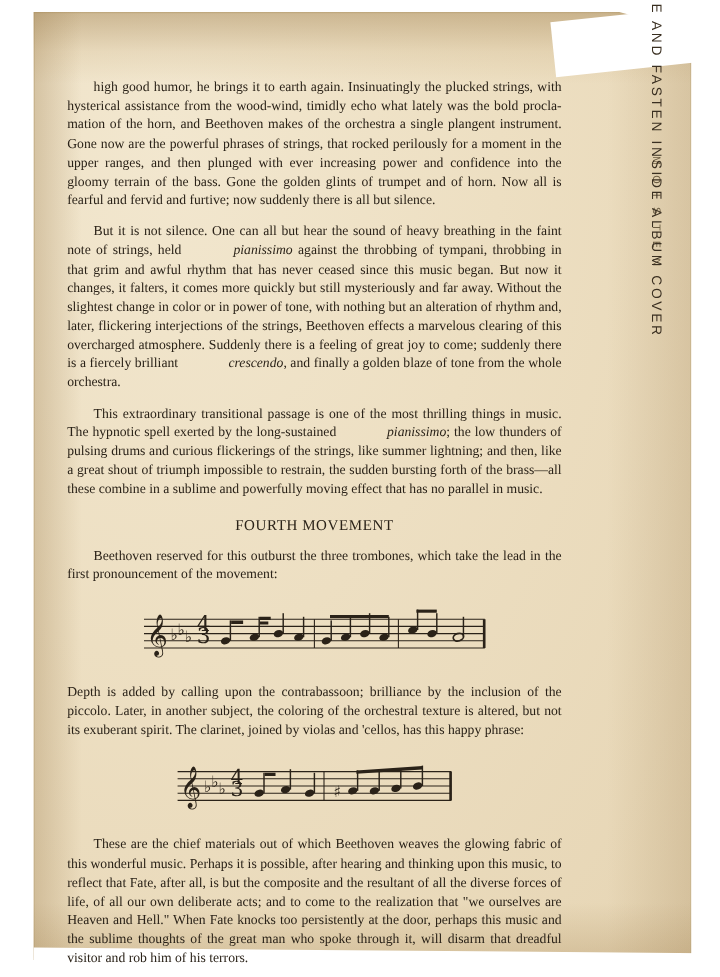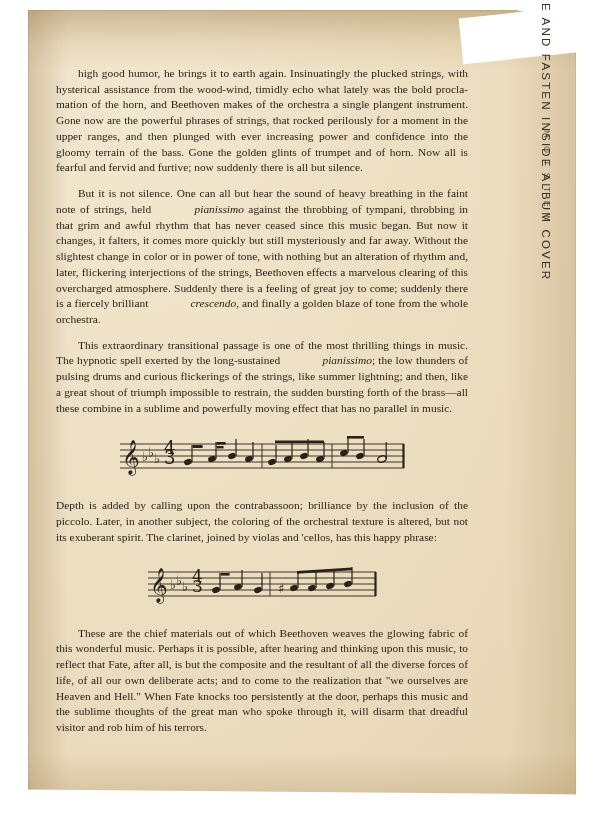--- a/index.html
+++ b/index.html
@@ -169,21 +169,23 @@
     <div class="content">
 
       <p>high good humor, he brings it to earth again. Insinuatingly the plucked strings, with hysterical assistance from the wood-wind, timidly echo what lately was the bold procla-mation of the horn, and Beethoven makes of the orchestra a single plangent instrument. Gone now are the powerful phrases of strings, that rocked perilously for a moment in the upper ranges, and then plunged with ever increasing power and confidence into the gloomy terrain of the bass. Gone the golden glints of trumpet and of horn. Now all is fearful and fervid and furtive; now suddenly there is all but silence.</p>
 
       <p>
         But it is not silence. One can all but hear the sound of heavy breathing in the faint note of strings, held <span class="it">pianissimo</span> against the throbbing of tympani, throbbing in that grim and awful rhythm that has never ceased since this music began. But now it changes, it falters, it comes more quickly but still mysteriously and far away. Without the slightest change in color or in power of tone, with nothing but an alteration of rhythm and, later, flickering interjections of the strings, Beethoven effects a marvelous clearing of this overcharged atmosphere. Suddenly there is a feeling of great joy to come; suddenly there is a fiercely brilliant <span class="it">crescendo</span>, and finally a golden blaze of tone from the whole orchestra.
       </p>
 
       <p>This extraordinary transitional passage is one of the most thrilling things in music. The hypnotic spell exerted by the long-sustained <span class="it">pianissimo</span>; the low thunders of pulsing drums and curious flickerings of the strings, like summer lightning; and then, like a great shout of triumph impossible to restrain, the sudden bursting forth of the brass—all these combine in a sublime and powerfully moving effect that has no parallel in music.</p>
 
-
+      <div class="movement-head">FOURTH MOVEMENT</div>
+
+      <p>Beethoven reserved for this outburst the three trombones, which take the lead in the first pronouncement of the movement:</p>
 
       <div class="music">
         <svg width="300" height="62" viewBox="0 0 300 62" xmlns="http://www.w3.org/2000/svg">
           <g stroke="#2a2218" stroke-width="0.9">
             <line x1="8" y1="18" x2="292" y2="18"></line>
             <line x1="8" y1="24" x2="292" y2="24"></line>
             <line x1="8" y1="30" x2="292" y2="30"></line>
             <line x1="8" y1="36" x2="292" y2="36"></line>
             <line x1="8" y1="42" x2="292" y2="42"></line>
             <line x1="291.5" y1="18" x2="291.5" y2="42" stroke-width="2.2"></line>

